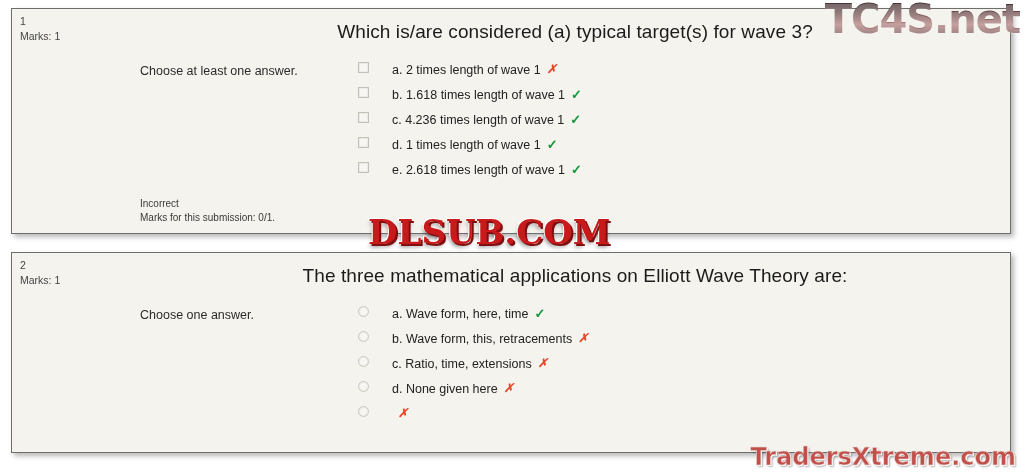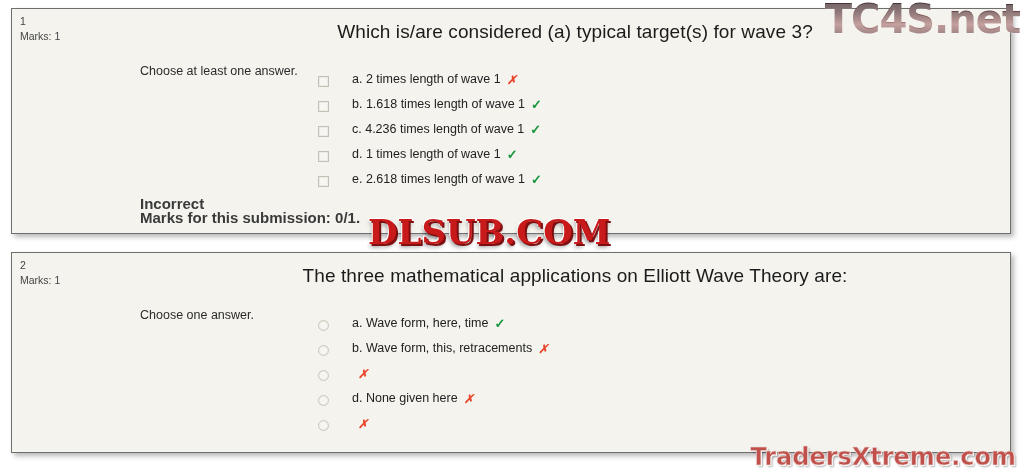--- a/index.html
+++ b/index.html
@@ -73,22 +73,23 @@
     font-size: 12.5px;
     color: #2b2b2b;
     line-height: 16px;
     padding-top: 1px;
   }
   .qoptions {
     flex: 1 1 auto;
   }
   .opt {
     display: flex;
-    align-items: flex-end;
+    align-items: flex-start;
     height: 25px;
+    margin-left: 40px;
   }
   #q2 .opt { height: 25px; }
 
   .ctrl-wrap {
     width: 34px;
     flex: 0 0 34px;
     display: flex;
     align-items: center;
   }
   .cbx {
@@ -117,24 +118,23 @@
     margin-left: 6px;
     font-weight: bold;
   }
   .mark.correct { color: #1a9641; font-size: 13px; }
   .mark.wrong { color: #e8462c; font-style: italic; font-size: 12px; }
 
   .feedback {
     position: absolute;
     left: 20px;
     bottom: 9px;
-    font-size: 15px;
+    font-size: 10px;
     color: #3a3a3a;
     line-height: 13.5px;
-    font-weight: bold;
   }
 
   
   .wm { position: absolute; pointer-events: none; user-select: none; }
 
   #wm-tc4s {
     right: 4px; top: -4px;
     font-family: "DejaVu Sans", sans-serif;
     font-size: 40px;
     font-weight: bold;
@@ -263,20 +263,21 @@
                 <span class="rdo"></span>
               </span>
             <span class="opt-label">b. Wave form, this, retracements</span>
             <span class="mark wrong">✗</span>
           </div>
 
           <div class="opt">
             <span class="ctrl-wrap">
                 <span class="rdo"></span>
               </span>
+            <span class="opt-label">c. Ratio, time, extensions</span>
             <span class="mark wrong">✗</span>
           </div>
 
           <div class="opt">
             <span class="ctrl-wrap">
                 <span class="rdo"></span>
               </span>
             <span class="opt-label">d. None given here</span>
             <span class="mark wrong">✗</span>
           </div>

